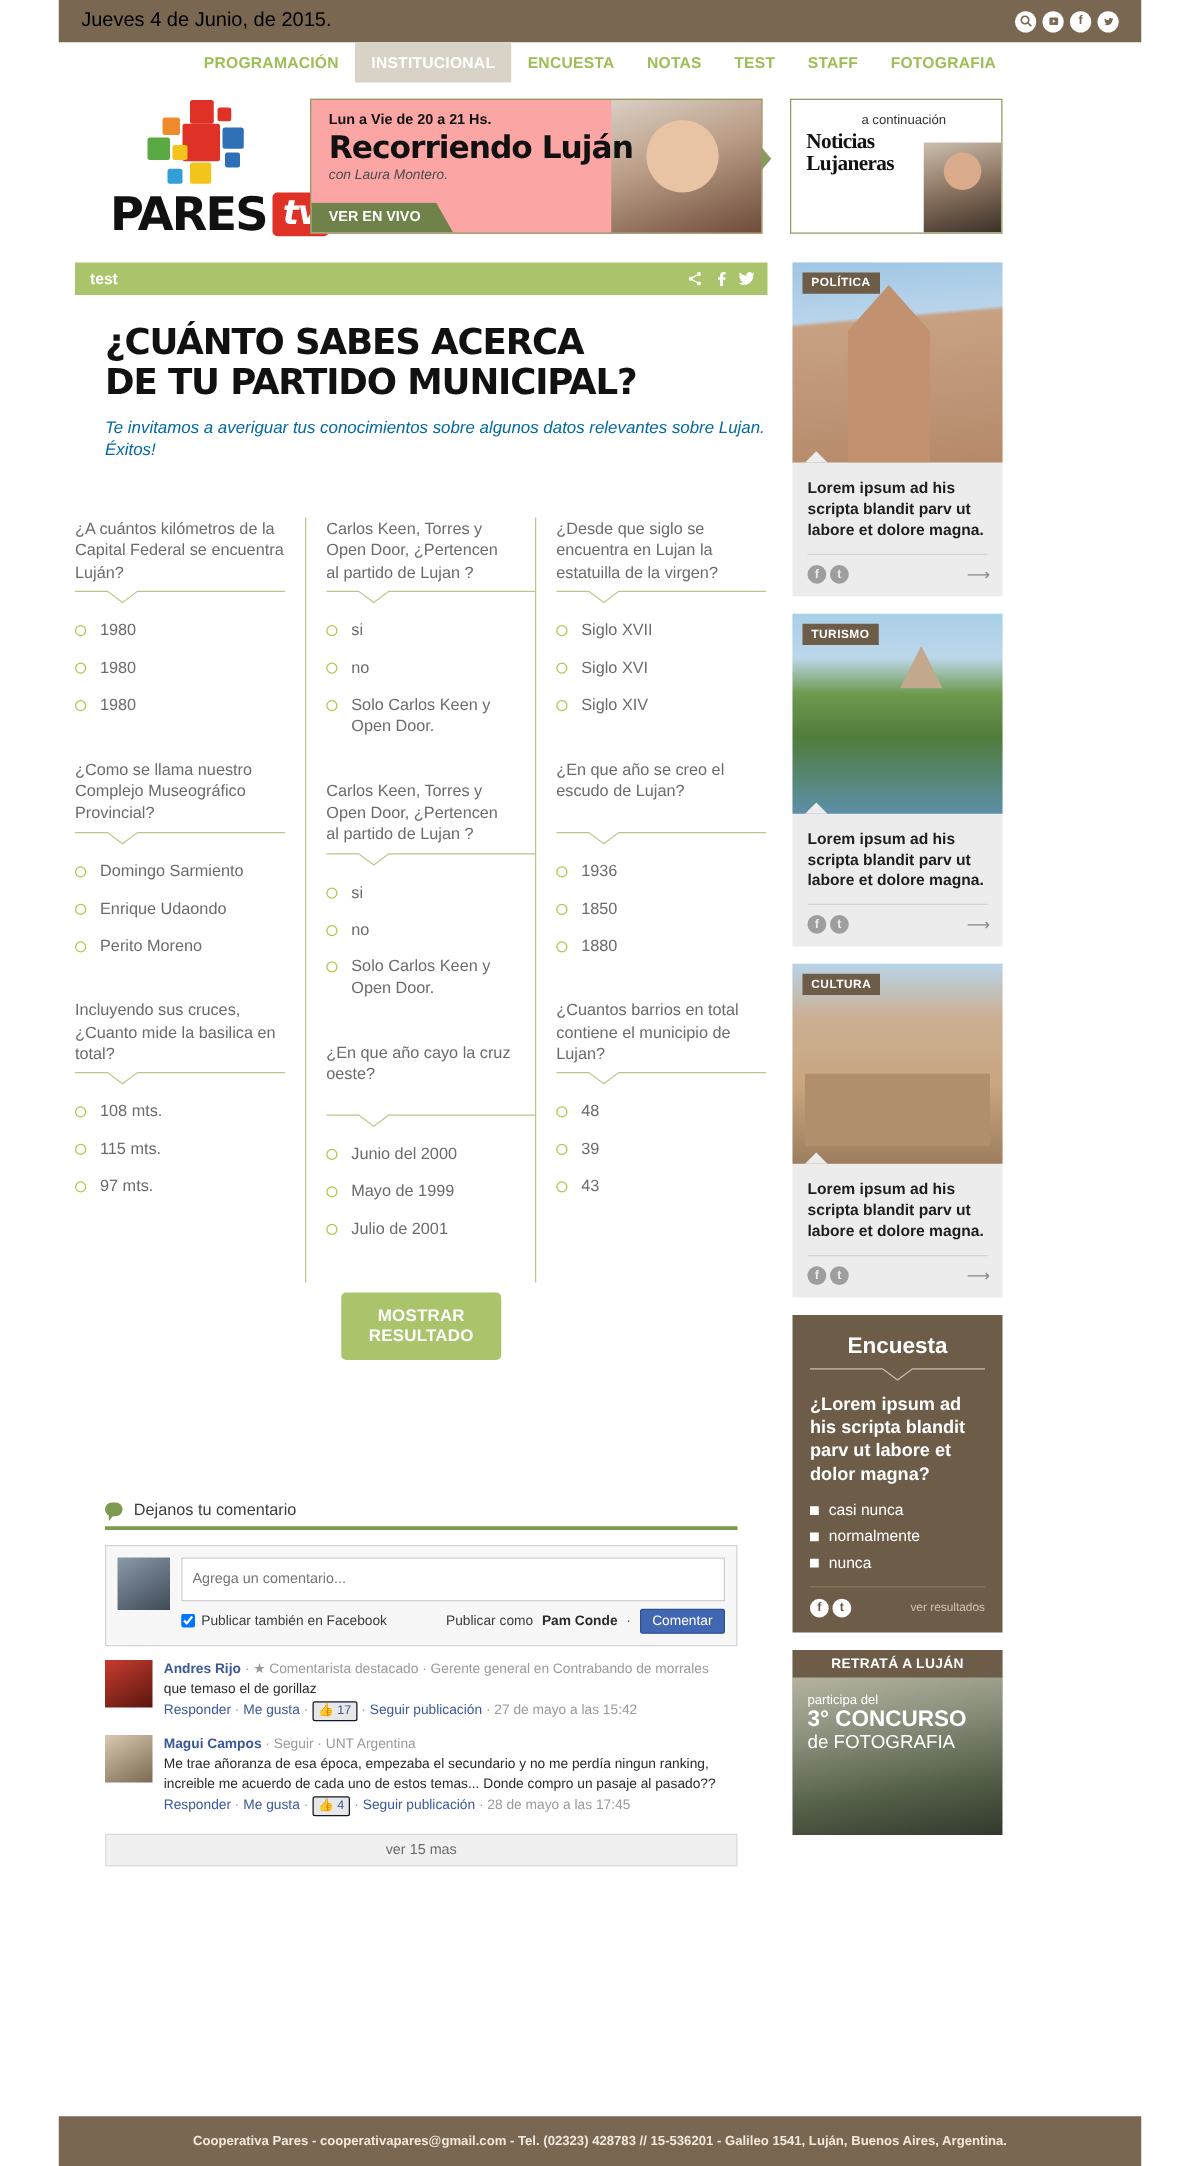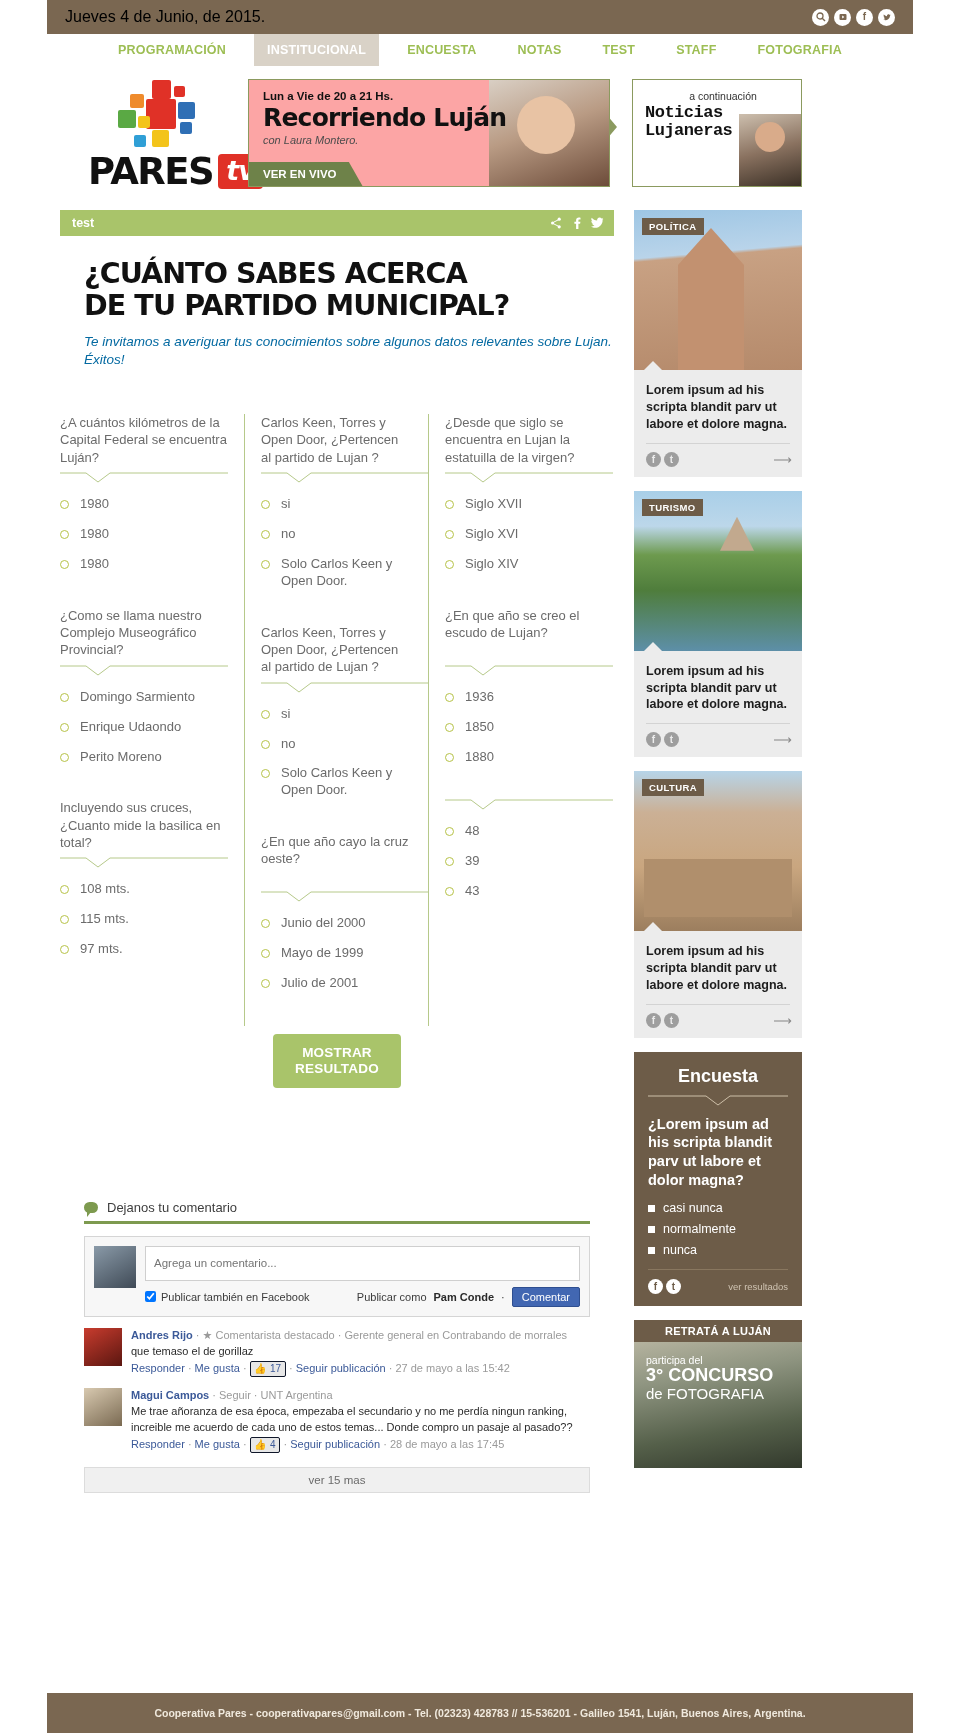--- a/index.html
+++ b/index.html
@@ -24,21 +24,21 @@
     background: #ffffff; color: #7a6751;
     display: flex; align-items: center; justify-content: center;
     font-size: 10px; font-weight: bold; line-height: 1;
   }
   .circ-icon svg { display: block; }
 
   
   .navbar {
     position: absolute; left: 47px; top: 34px; width: 866px; height: 32px;
     background: #ffffff;
-    display: flex; align-items: stretch; justify-content: center; gap: 15px;
+    display: flex; align-items: stretch; justify-content: center;
   }
   .nav-item {
     display: flex; align-items: center; padding: 0 13px;
     color: #9dbe54; font-size: 12.5px; font-weight: bold; letter-spacing: .2px;
     cursor: pointer;
   }
   .nav-item.active { background: #d9d2c7; color: #ffffff; }
 
   
   .headrow { position: absolute; left: 0; top: 66px; width: 960px; height: 140px; }
@@ -86,21 +86,21 @@
     border-left: 11px solid #8b9a5f;
   }
 
   .nextbox {
     position: absolute; left: 632px; top: 13px; width: 170px; height: 108px;
     border: 1px solid #8b9a5f; background: #fff; overflow: hidden;
   }
   .nextbox-kicker { font-size: 10.5px; color: #333; padding: 10px 0 0 12px; text-align: center; }
   .nextbox-title {
     font-size: 17px; font-weight: bold; color: #111; padding: 2px 0 0 12px;
-    line-height: 1.05; letter-spacing: -.5px; font-family: Liberation Mono, monospace;
+    line-height: 1.05; letter-spacing: -.5px; font-family: Liberation Serif, serif;
   }
   .nextbox-person {
     position: absolute; right: 0; bottom: 0; width: 62px; height: 72px;
     background: linear-gradient(165deg,#cdbfae 0%,#8a7260 50%,#3b3026 100%);
   }
   .nextbox-person::after {
     content:""; position:absolute; left:16px; top:8px; width:30px; height:30px;
     border-radius:50%; background:#d9ab8a;
   }
 
@@ -555,20 +555,21 @@
           <div class="qopt">
             <span class="radio"></span>
             <span class="qopt-label">1850</span>
           </div>
           <div class="qopt">
             <span class="radio"></span>
             <span class="qopt-label">1880</span>
           </div>
         </div>
         <div class="qblock">
+          <div class="qtext">¿Cuantos barrios en total contiene el municipio de Lujan?</div>
           <div class="qdivider">
             <svg width="168" height="12" viewBox="0 0 168 12">
               <path d="M0 1 H26 L38 10 L50 1 H168" fill="none" stroke="#b6c98a" stroke-width="1"></path>
             </svg>
           </div>
           <div class="qopt">
             <span class="radio"></span>
             <span class="qopt-label">48</span>
           </div>
           <div class="qopt">

